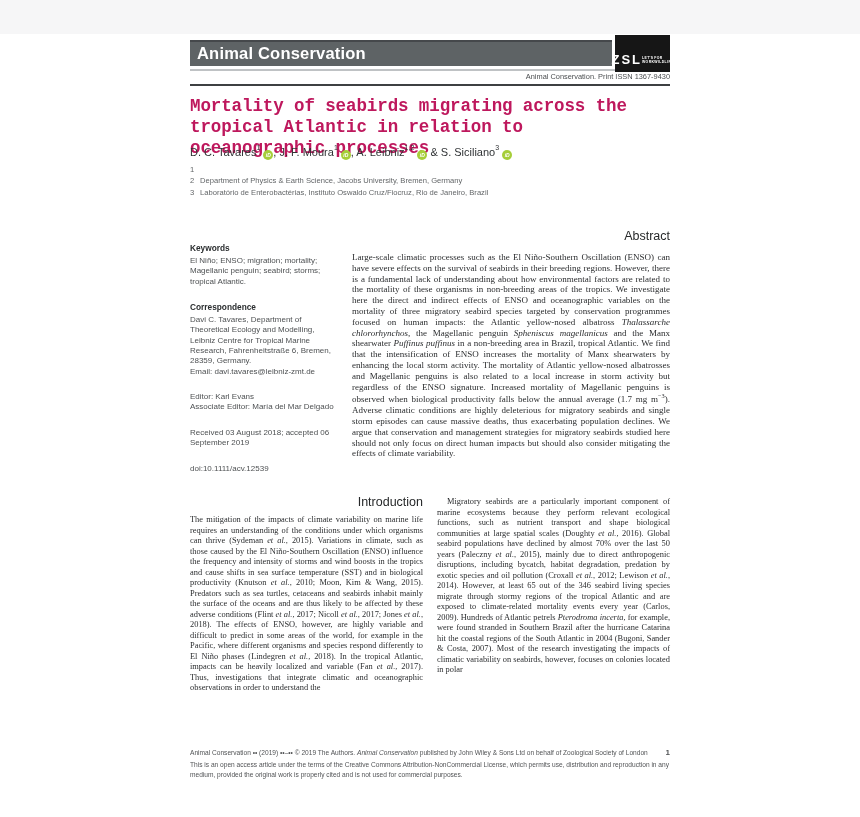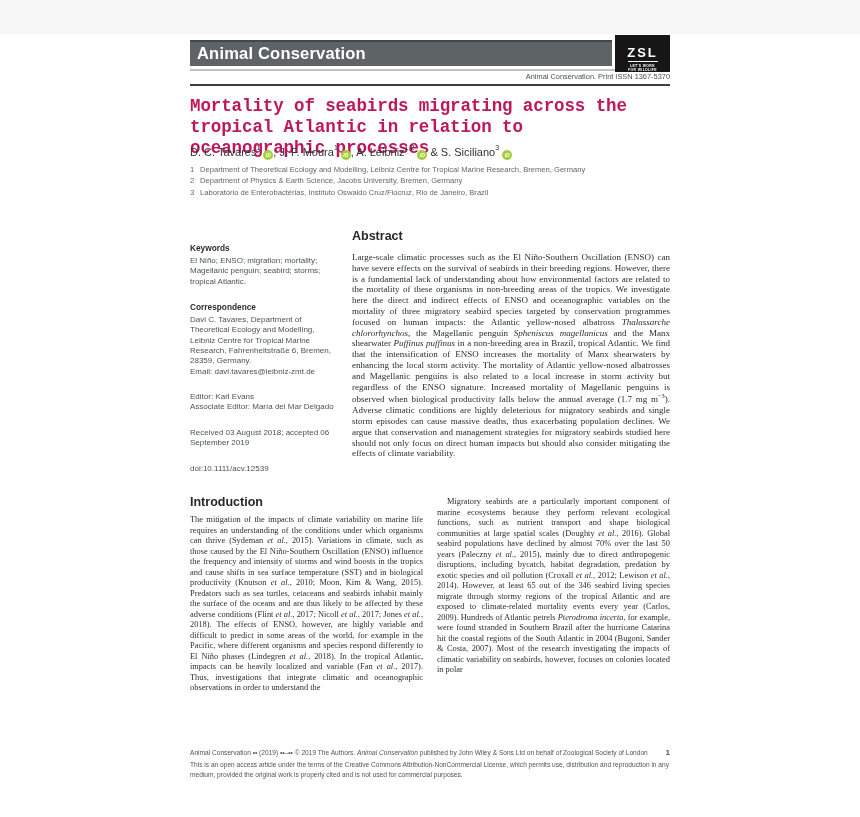--- a/index.html
+++ b/index.html
@@ -7,21 +7,21 @@
   .canvas{position:relative;width:860px;height:640px;background:#ffffff;}
   .top-strip{position:absolute;top:0;left:0;width:860px;height:34px;background:#f6f6f7;}
   .page{position:absolute;left:190px;top:0;width:480px;height:817px;}
 
   
   .header-bar{position:absolute;top:40px;left:0;width:422px;height:26px;background:#5e6365;
     border-top:2px solid #45484b;box-sizing:border-box;}
   .header-bar .jtitle{display:block;color:#ffffff;font-weight:bold;font-size:16.5px;line-height:23px;
     padding-left:7px;letter-spacing:0.2px;}
   .zsl-box{position:absolute;top:35px;left:425px;width:55px;height:37px;background:#161616;z-index:3;
-    display:flex;flex-direction:column;align-items:center;justify-content:center;padding-top:12px;box-sizing:border-box;}
+    display:flex;flex-direction:row;align-items:center;justify-content:center;padding-top:12px;box-sizing:border-box;}
   .zsl-text{color:#fff;font-weight:bold;font-size:13px;letter-spacing:2px;line-height:12px;}
   .zsl-line{width:30px;height:1px;background:#ffffff;margin:2px 0 2px 0;}
   .zsl-tag{color:#fff;font-size:3.4px;letter-spacing:0.4px;line-height:4px;font-weight:bold;}
   .rule-light{position:absolute;top:69px;left:0;width:480px;height:2px;background:#bfc2c4;}
   .issn{position:absolute;top:72px;left:0;width:480px;text-align:right;font-size:7.4px;color:#4b4e50;}
   .rule-dark{position:absolute;top:84px;left:0;width:480px;height:2px;background:#3d4042;}
 
   
   .title{position:absolute;top:96px;left:0;width:474px;margin:0;font-size:17.5px;font-weight:bold;
     color:#be185d;line-height:1.2;letter-spacing:-0.1px;font-family:Liberation Mono, monospace;}
@@ -33,21 +33,21 @@
   .affil-row{display:flex;font-size:7.6px;color:#636668;line-height:1.3;margin-bottom:1.5px;}
   .affil-num{width:7px;flex:none;margin-right:3px;}
 
   
   .main{position:absolute;top:229px;left:0;width:480px;display:flex;}
   .sidebar{width:150px;flex:none;margin-right:12px;font-size:8px;line-height:1.3;color:#4e5153;}
   .sb-head{font-weight:bold;font-size:8.3px;color:#2a2d2f;margin-bottom:2px;margin-top:14px;}
   .sb-block{margin-bottom:15px;}
   .sb-line{margin:0;}
   .abstract{flex:1;}
-  .h2{font-size:12.5px;font-weight:bold;color:#262829;margin:0 0 9px 0;}
+  .h2{font-size:12.5px;font-weight:normal;color:#262829;margin:0 0 9px 0;text-align:right;}
   .serif{font-family:"Liberation Serif",serif;}
   .abstract-body{font-size:9px;line-height:1.2;text-align:justify;color:#2b2d2f;}
 
   
   .intro{position:absolute;top:495px;left:0;width:480px;}
   .intro-cols{display:flex;}
   .icol{width:233px;flex:none;}
   .icol + .icol{margin-left:14px;}
   .intro .h2{margin:0 0 6px 0;}
   .ibody{font-size:8.4px;line-height:1.25;text-align:justify;color:#2b2d2f;}
@@ -73,33 +73,32 @@
     <div class="header-bar">
       <span class="jtitle">Animal Conservation</span>
     </div>
     <div class="zsl-box">
       <div class="zsl-text">ZSL</div>
       <div class="zsl-line"></div>
       <div class="zsl-tag">LET'S WORK</div>
       <div class="zsl-tag">FOR WILDLIFE</div>
     </div>
     <div class="rule-light"></div>
-    <div class="issn">Animal Conservation. Print ISSN 1367-5370</div>
+    <div class="issn">Animal Conservation. Print ISSN 1367-9430</div>
     <div class="rule-dark"></div>
 
     <h1 class="title">Mortality of seabirds migrating across the tropical Atlantic in relation to oceanographic processes</h1>
 
     <div class="authors">
       <span></span><span>D. C. Tavares</span><sup>1</sup><span class="orcid">iD</span><span>, </span><span>J. F. Moura</span><sup>1</sup><span class="orcid">iD</span><span>, </span><span>A. Leibniz</span><sup>1,2</sup><span class="orcid">iD</span><span> &amp; </span><span>S. Siciliano</span><sup>3</sup><span class="orcid">iD</span>
     </div>
 
     <div class="affils">
       <div class="affil-row">
         <span class="affil-num">1</span>
-        <span>Department of Theoretical Ecology and Modelling, Leibniz Centre for Tropical Marine Research, Bremen, Germany</span>
       </div>
       <div class="affil-row">
         <span class="affil-num">2</span>
         <span>Department of Physics &amp; Earth Science, Jacobs University, Bremen, Germany</span>
       </div>
       <div class="affil-row">
         <span class="affil-num">3</span>
         <span>Laboratório de Enterobactérias, Instituto Oswaldo Cruz/Fiocruz, Rio de Janeiro, Brazil</span>
       </div>
     </div>

